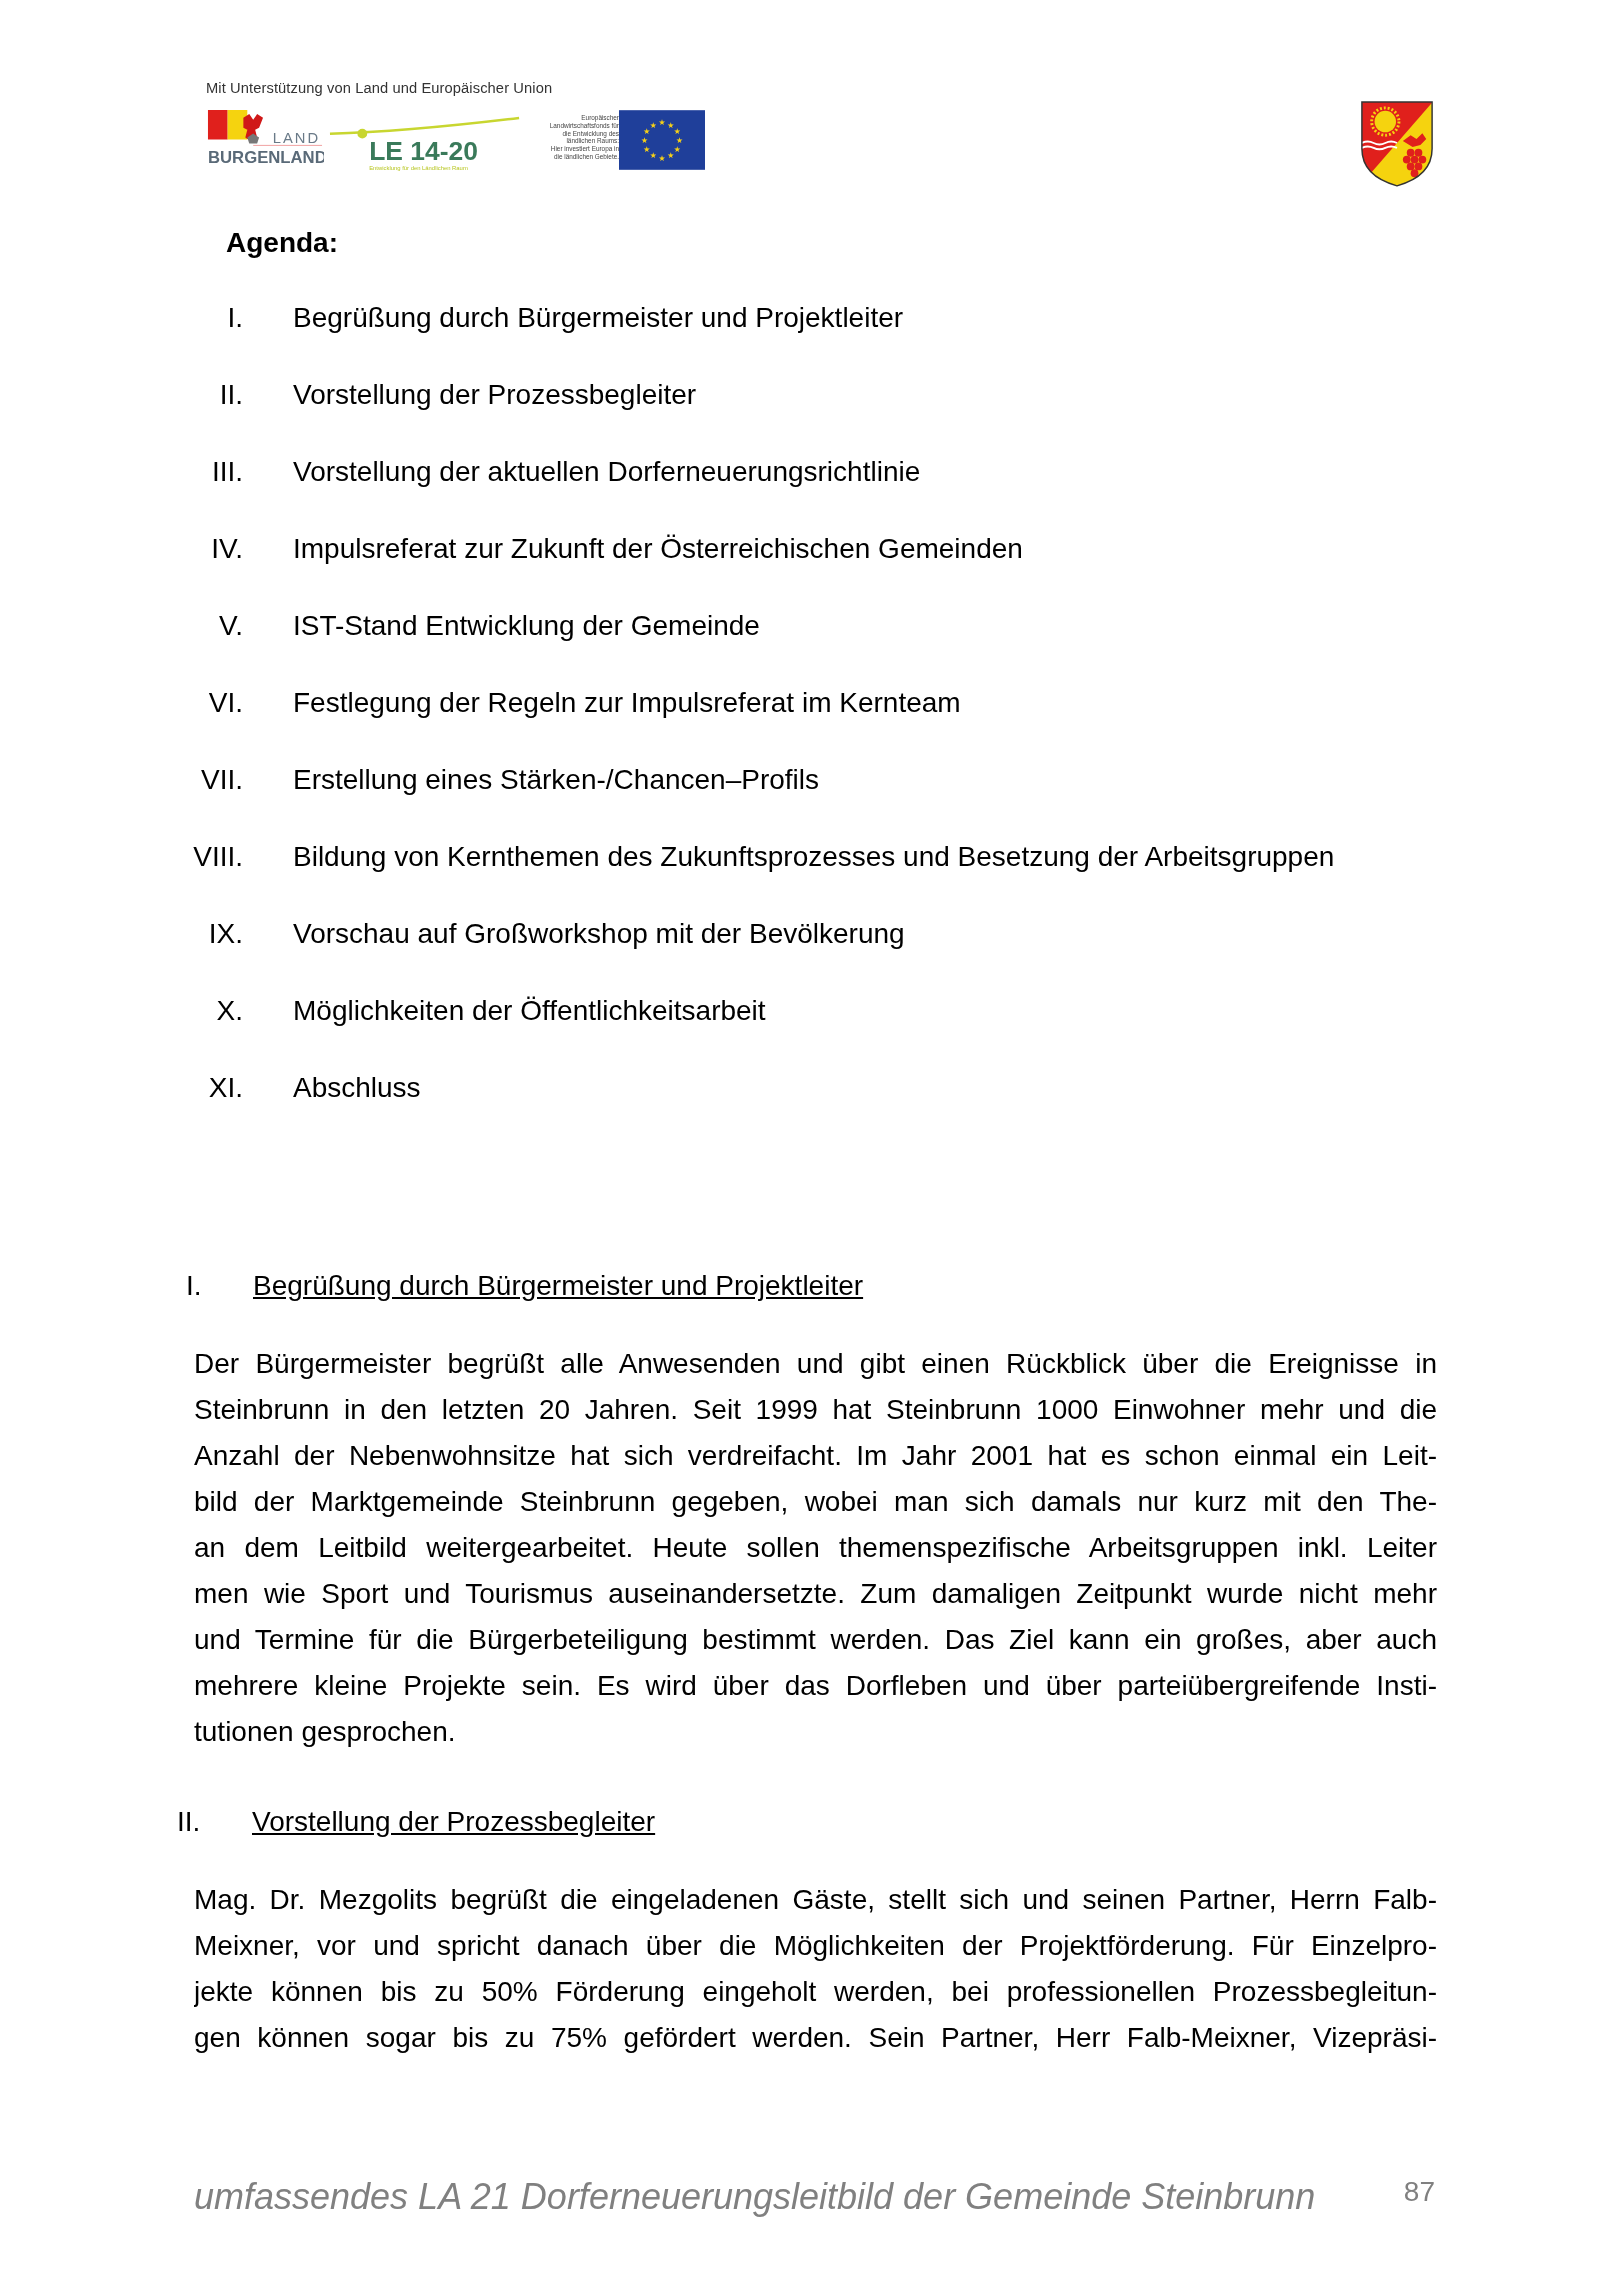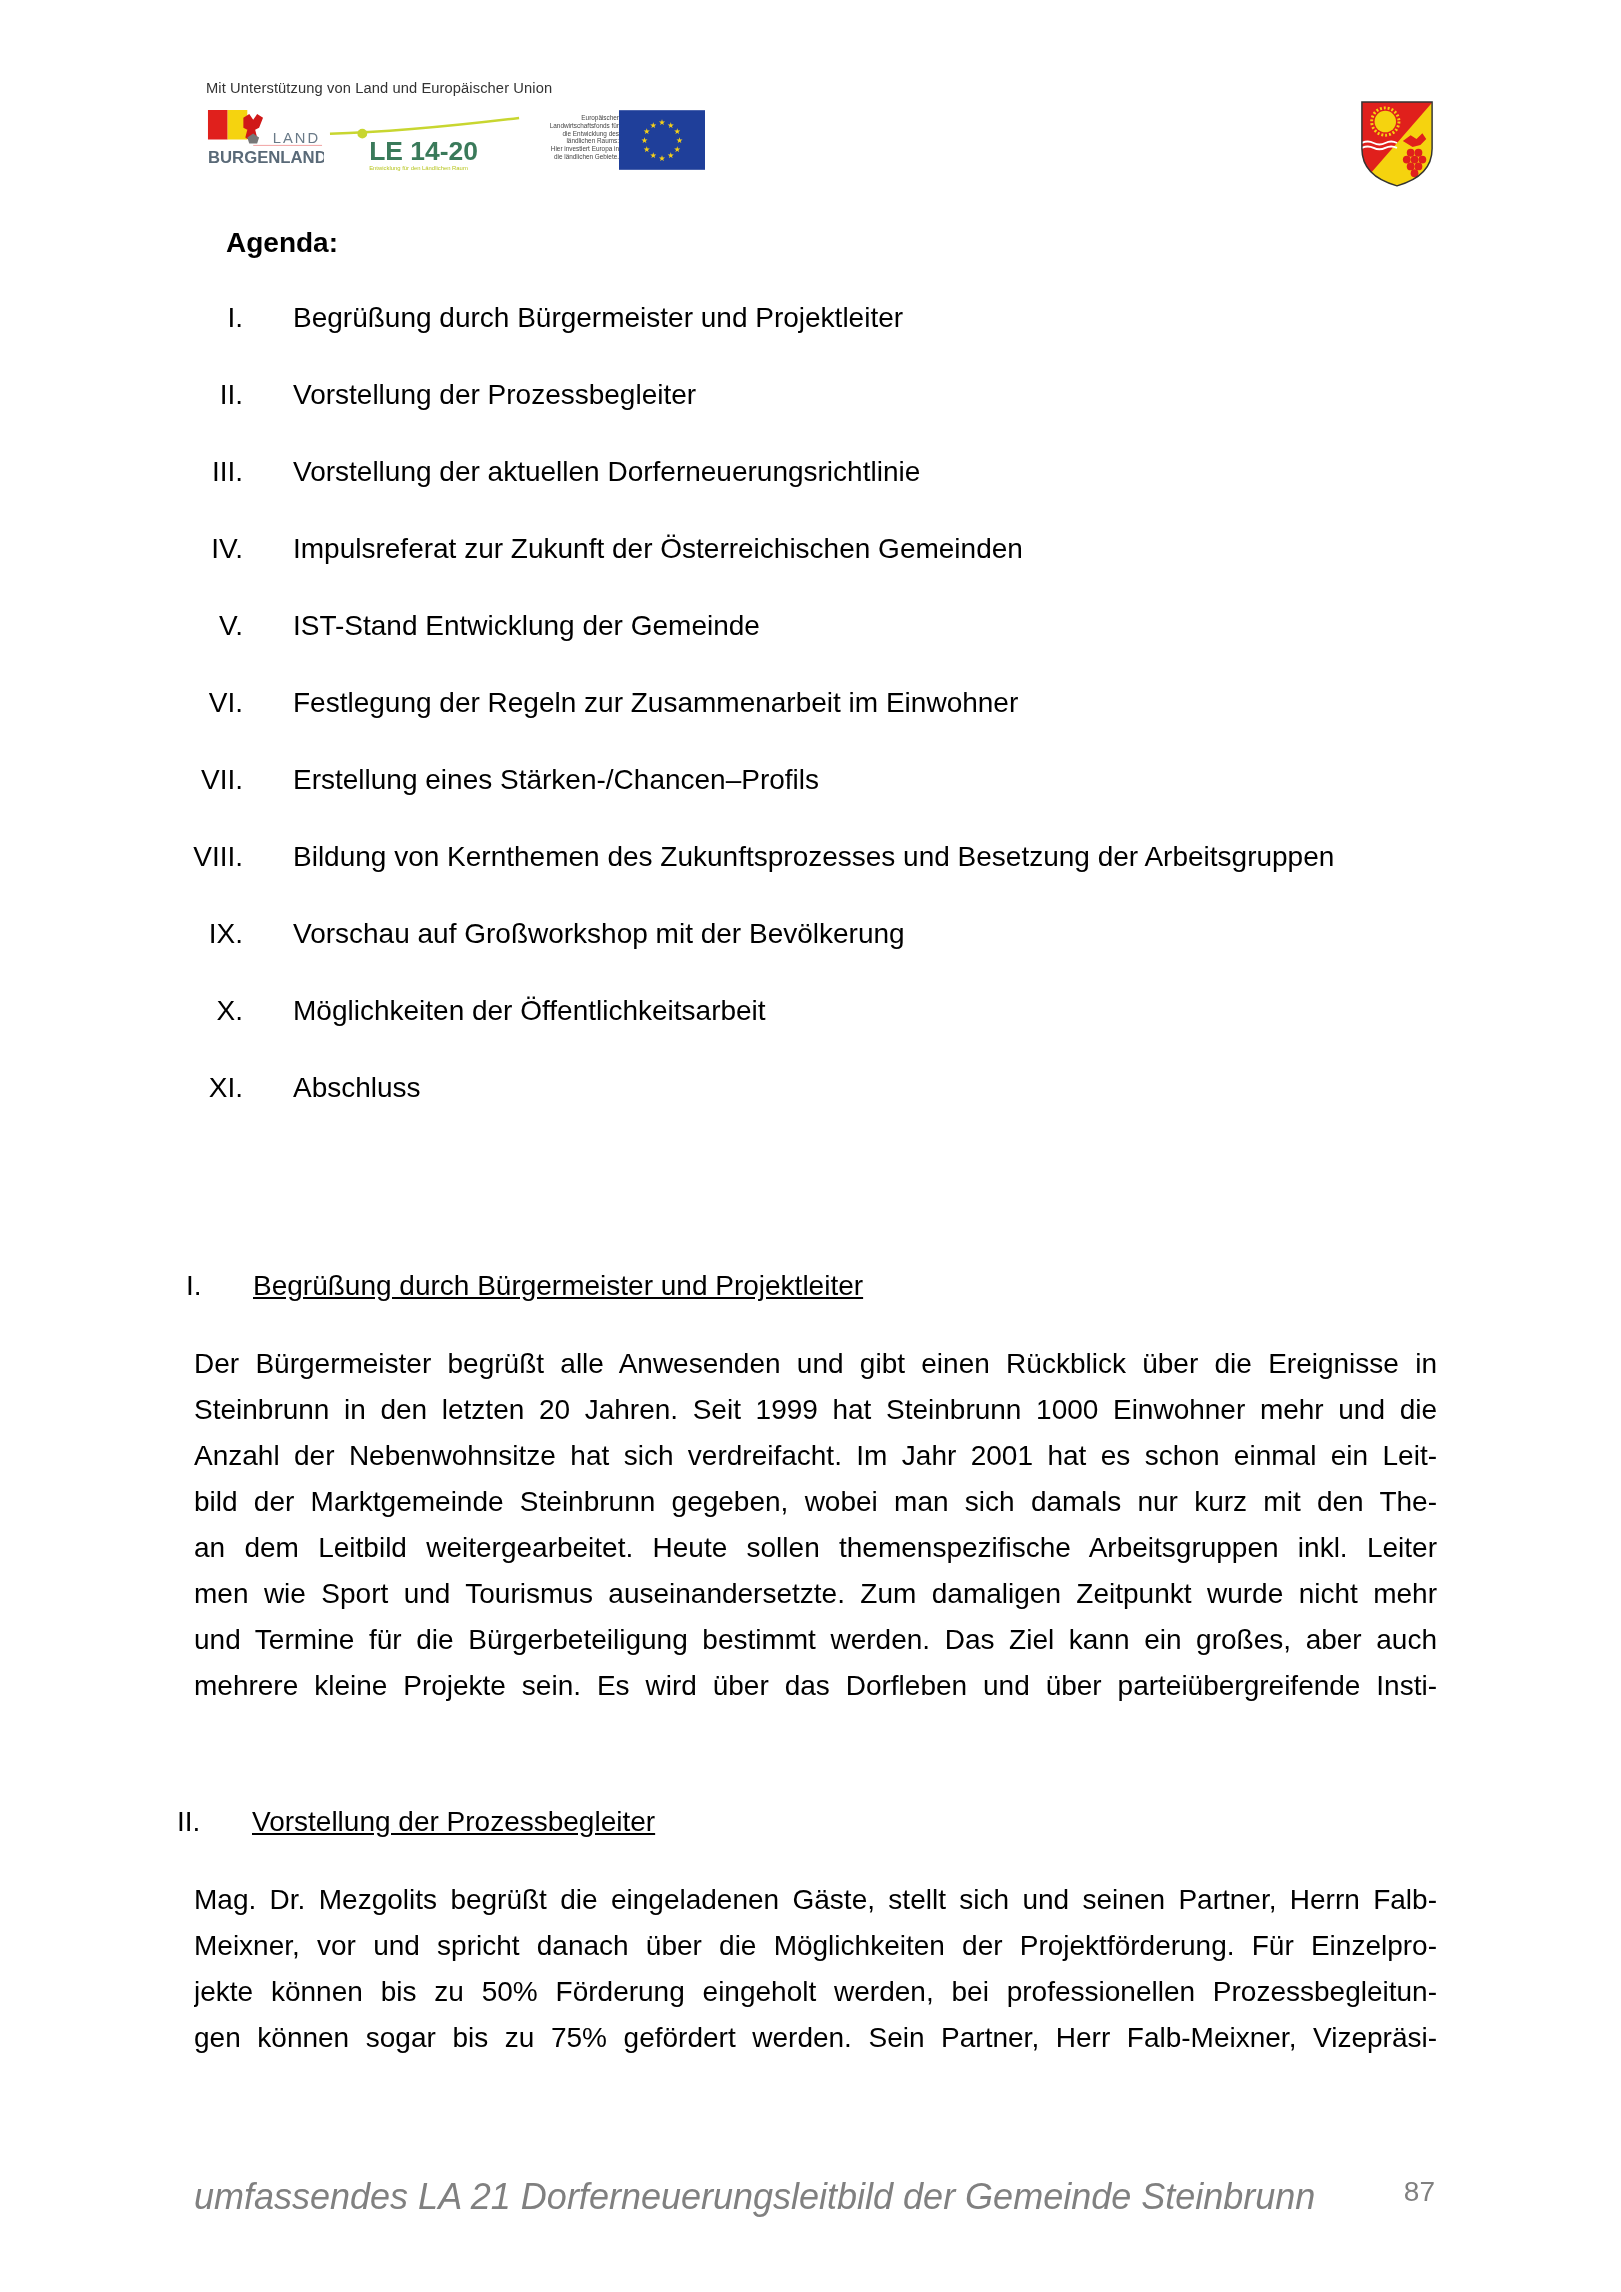--- a/index.html
+++ b/index.html
@@ -150,21 +150,21 @@
   <div class="agenda-item">
       <span class="agenda-num">IV.</span>
       <span class="agenda-text">Impulsreferat zur Zukunft der Österreichischen Gemeinden</span>
     </div>
   <div class="agenda-item">
       <span class="agenda-num">V.</span>
       <span class="agenda-text">IST-Stand Entwicklung der Gemeinde</span>
     </div>
   <div class="agenda-item">
       <span class="agenda-num">VI.</span>
-      <span class="agenda-text">Festlegung der Regeln zur Zusammenarbeit im Einwohner</span>
+      <span class="agenda-text">Festlegung der Regeln zur Impulsreferat im Kernteam</span>
     </div>
   <div class="agenda-item">
       <span class="agenda-num">VII.</span>
       <span class="agenda-text">Erstellung eines Stärken-/Chancen–Profils</span>
     </div>
   <div class="agenda-item">
       <span class="agenda-num">VIII.</span>
       <span class="agenda-text">Bildung von Kernthemen des Zukunftsprozesses und Besetzung der Arbeitsgruppen</span>
     </div>
   <div class="agenda-item">
@@ -187,20 +187,21 @@
 </div>
 <div class="para" style="top:1341px;">
   <span class="ln">Der Bürgermeister begrüßt alle Anwesenden und gibt einen Rückblick über die Ereignisse in</span>
   <span class="ln">Steinbrunn in den letzten 20 Jahren. Seit 1999 hat Steinbrunn 1000 Einwohner mehr und die</span>
   <span class="ln">Anzahl der Nebenwohnsitze hat sich verdreifacht. Im Jahr 2001 hat es schon einmal ein Leit-</span>
   <span class="ln">bild der Marktgemeinde Steinbrunn gegeben, wobei man sich damals nur kurz mit den The-</span>
   <span class="ln">an dem Leitbild weitergearbeitet. Heute sollen themenspezifische Arbeitsgruppen inkl. Leiter</span>
   <span class="ln">men wie Sport und Tourismus auseinandersetzte. Zum damaligen Zeitpunkt wurde nicht mehr</span>
   <span class="ln">und Termine für die Bürgerbeteiligung bestimmt werden. Das Ziel kann ein großes, aber auch</span>
   <span class="ln">mehrere kleine Projekte sein. Es wird über das Dorfleben und über parteiübergreifende Insti-</span>
+  <span class="ln last">tutionen gesprochen.</span>
 </div>
 
 <div class="section-head" style="left:177px; top:1806px;">
   <span class="num">II.</span>
   <span class="title" style="left:75px;">Vorstellung der Prozessbegleiter</span>
 </div>
 <div class="para" style="top:1877px;">
   <span class="ln">Mag. Dr. Mezgolits begrüßt die eingeladenen Gäste, stellt sich und seinen Partner, Herrn Falb-</span>
   <span class="ln">Meixner, vor und spricht danach über die Möglichkeiten der Projektförderung. Für Einzelpro-</span>
   <span class="ln">jekte können bis zu 50% Förderung eingeholt werden, bei professionellen Prozessbegleitun-</span>

